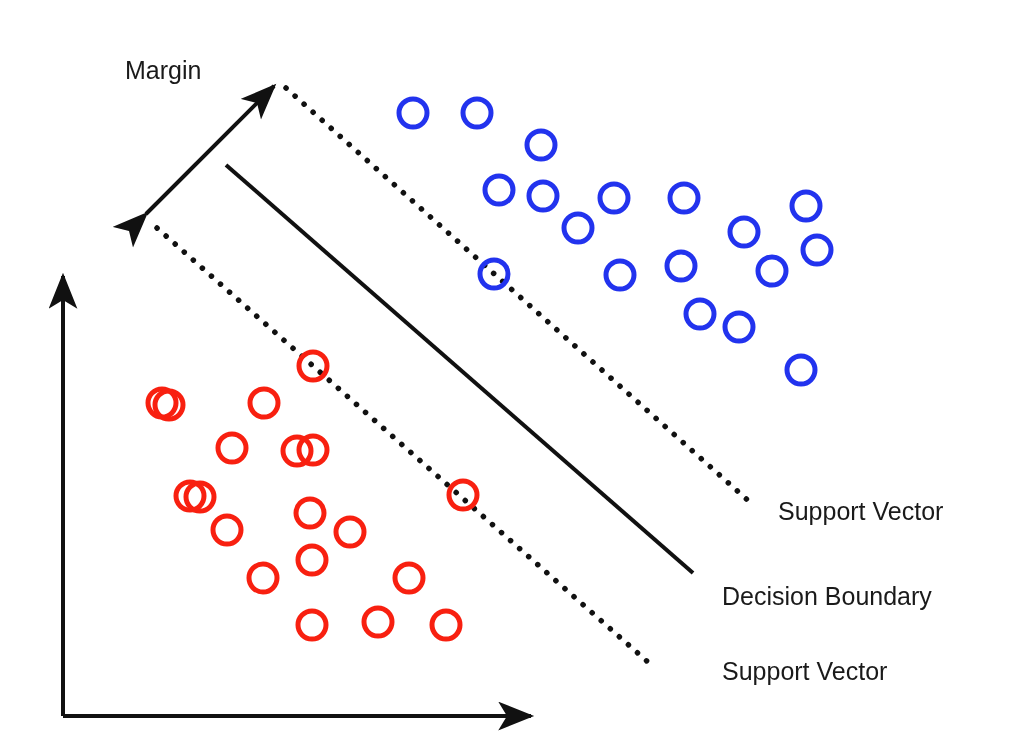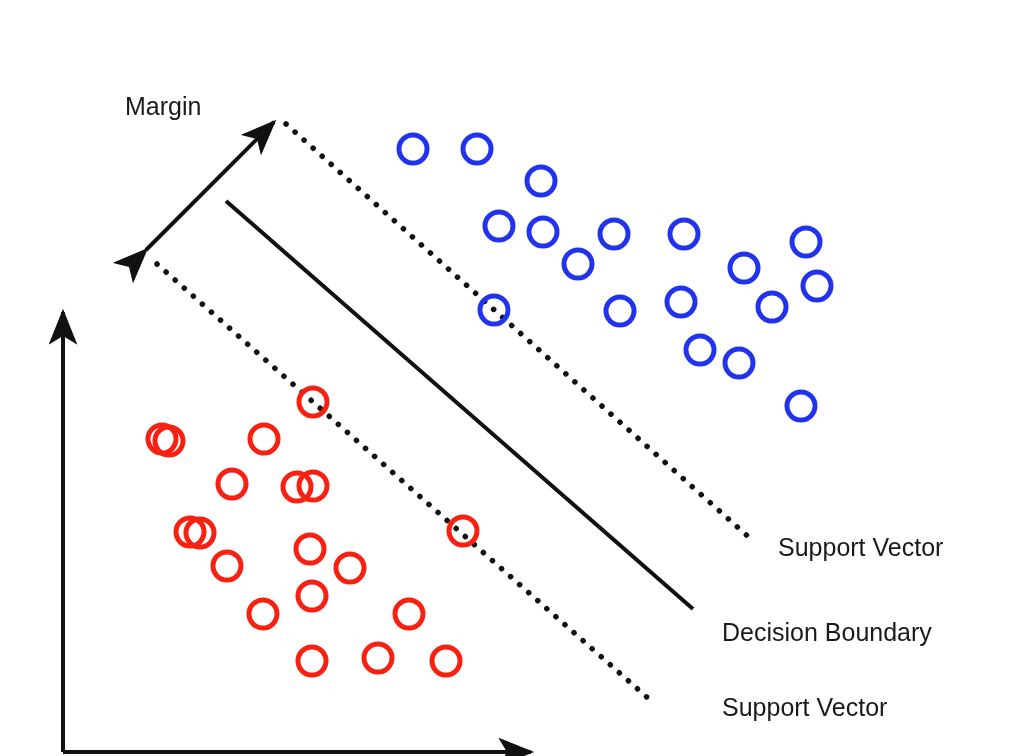--- a/index.html
+++ b/index.html
@@ -11,21 +11,20 @@
     width: 1024px;
     height: 756px;
     font-family: "Liberation Sans", sans-serif;
     overflow: hidden;
   }
   #diagram-root {
     position: relative;
     width: 1024px;
     height: 668px;
     background: #ffffff;
-    margin-top: 36px;
   }
   #svm-svg {
     position: absolute;
     top: 0;
     left: 0;
     width: 1024px;
     height: 756px;
     display: block;
   }
   .diagram-label {

